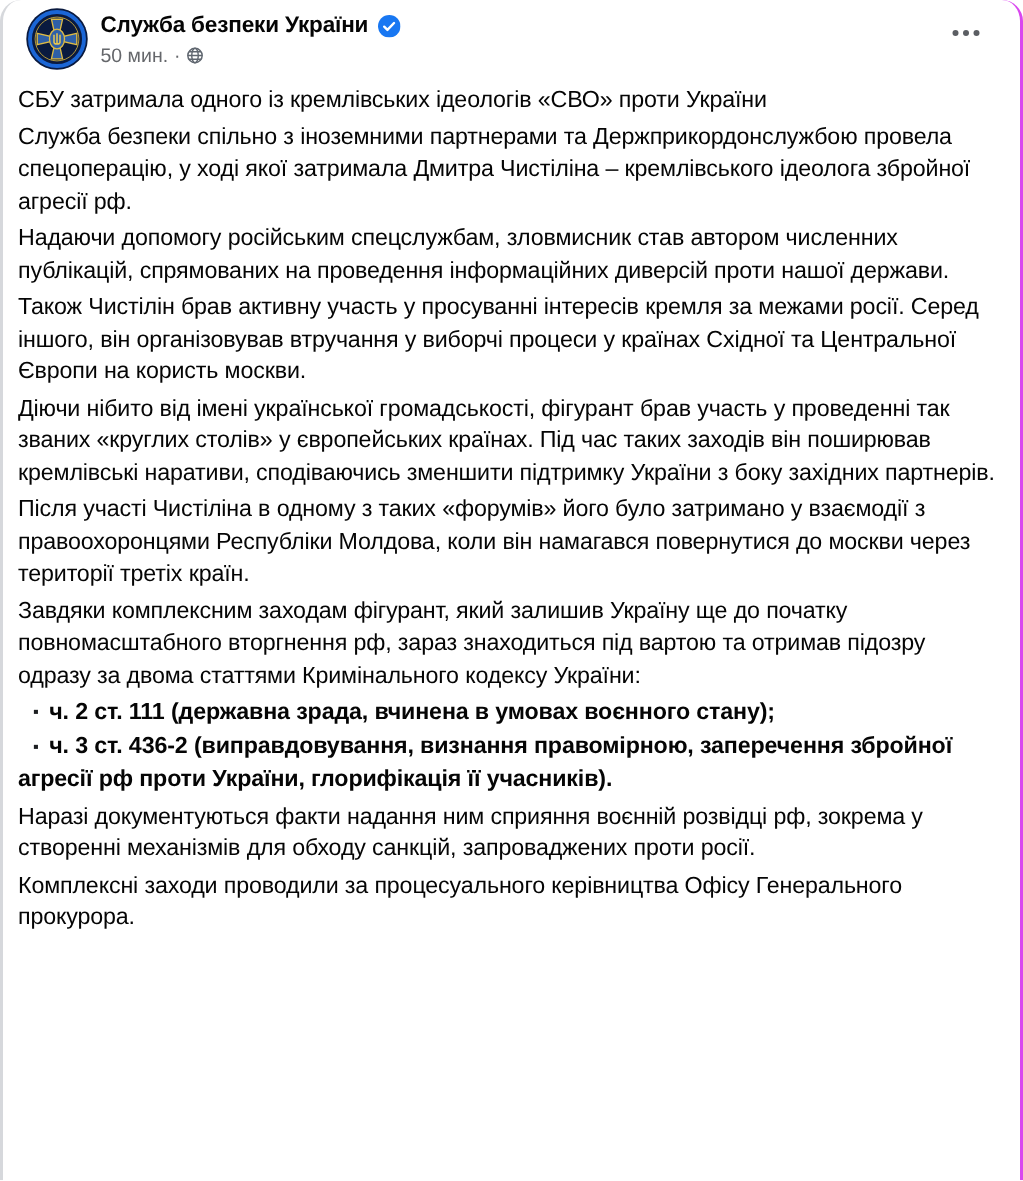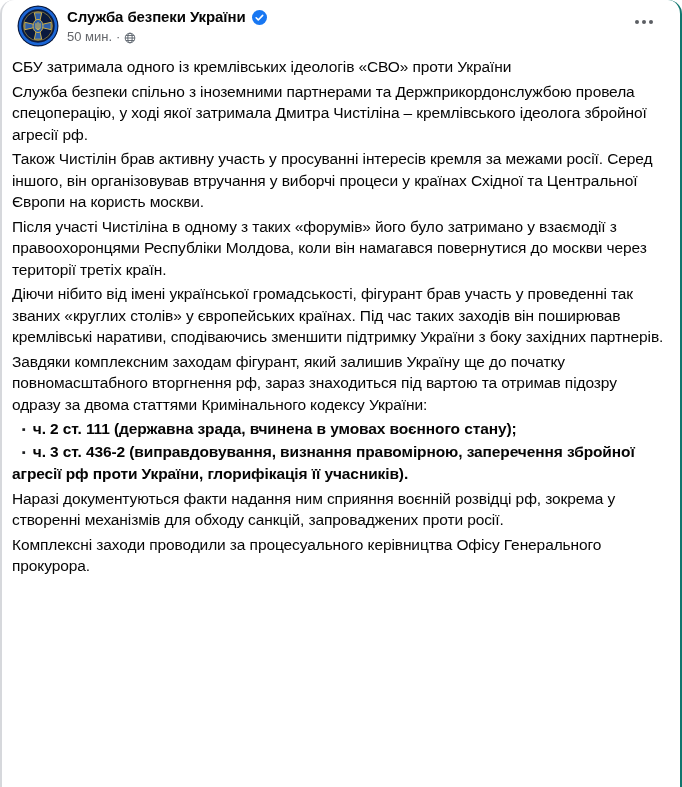--- a/index.html
+++ b/index.html
@@ -10,21 +10,21 @@
     background: #ffffff;
     overflow: hidden;
     font-family: "Liberation Sans", "DejaVu Sans", sans-serif;
   }
   .card {
     box-sizing: border-box;
     width: 682px;
     height: 787px;
     background: #ffffff;
     border-left: 2px solid #d6d8dc;
-    border-right: 2px solid #0f766e;
+    border-right: 2px solid #d946ef;
     border-radius: 14px 14px 0 0;
     position: relative;
   }
   
   .header {
     position: relative;
     padding: 5px 16px 0 15px;
     display: flex;
     align-items: flex-start;
   }
@@ -51,21 +51,21 @@
     color: #050505;
     letter-spacing: -0.1px;
     cursor: pointer;
   }
   .verified {
     display: inline-flex;
     margin-top: 1px;
   }
   .meta-row {
     display: flex;
-    align-items: flex-end;
+    align-items: center;
     gap: 4px;
     margin-top: 4px;
     font-size: 13px;
     color: #65676b;
   }
   .meta-row .sep { color: #65676b; }
   .globe { display: inline-flex; margin-top: 1px; }
   .more-btn {
     position: absolute;
     top: 12px;
@@ -161,23 +161,24 @@
         <span class="dot"></span>
           <span class="dot"></span>
           <span class="dot"></span>
       </span>
     </button>
   </div>
 
   <div class="post">
     <div class="para">СБУ затримала одного із кремлівських ідеологів «СВО» проти України</div>
     <div class="para">Служба безпеки спільно з іноземними партнерами та Держприкордонслужбою провела спецоперацію, у ході якої затримала Дмитра Чистіліна – кремлівського ідеолога збройної агресії рф.</div>
+    <div class="para">Надаючи допомогу російським спецслужбам, зловмисник став автором численних публікацій, спрямованих на проведення інформаційних диверсій проти нашої держави.</div>
     <div class="para">Також Чистілін брав активну участь у просуванні інтересів кремля за межами росії. Серед іншого, він організовував втручання у виборчі процеси у країнах Східної та Центральної Європи на користь москви.</div>
+    <div class="para">Діючи нібито від імені української громадськості, фігурант брав участь у проведенні так званих «круглих столів» у європейських країнах. Під час таких заходів він поширював кремлівські наративи, сподіваючись зменшити підтримку України з боку західних партнерів.</div>
     <div class="para">Після участі Чистіліна в одному з таких «форумів» його було затримано у взаємодії з правоохоронцями Республіки Молдова, коли він намагався повернутися до москви через території третіх країн.</div>
-    <div class="para">Діючи нібито від імені української громадськості, фігурант брав участь у проведенні так званих «круглих столів» у європейських країнах. Під час таких заходів він поширював кремлівські наративи, сподіваючись зменшити підтримку України з боку західних партнерів.</div>
     <div class="para">Завдяки комплексним заходам фігурант, який залишив Україну ще до початку повномасштабного вторгнення рф, зараз знаходиться під вартою та отримав підозру одразу за двома статтями Кримінального кодексу України:</div>
 
     <div class="bullets">
       <div class="bullet-line"><span class="marker">▪</span><span>ч. 2 ст. 111 (державна зрада, вчинена в умовах воєнного стану);</span></div>
       <div class="bullet-line"><span class="marker">▪</span><span>ч. 3 ст. 436-2 (виправдовування, визнання правомірною, заперечення збройної агресії рф проти України, глорифікація її учасників).</span></div>
     </div>
 
     <div class="para">Наразі документуються факти надання ним сприяння воєнній розвідці рф, зокрема у створенні механізмів для обходу санкцій, запроваджених проти росії.</div>
     <div class="para">Комплексні заходи проводили за процесуального керівництва Офісу Генерального прокурора.</div>
   </div>

